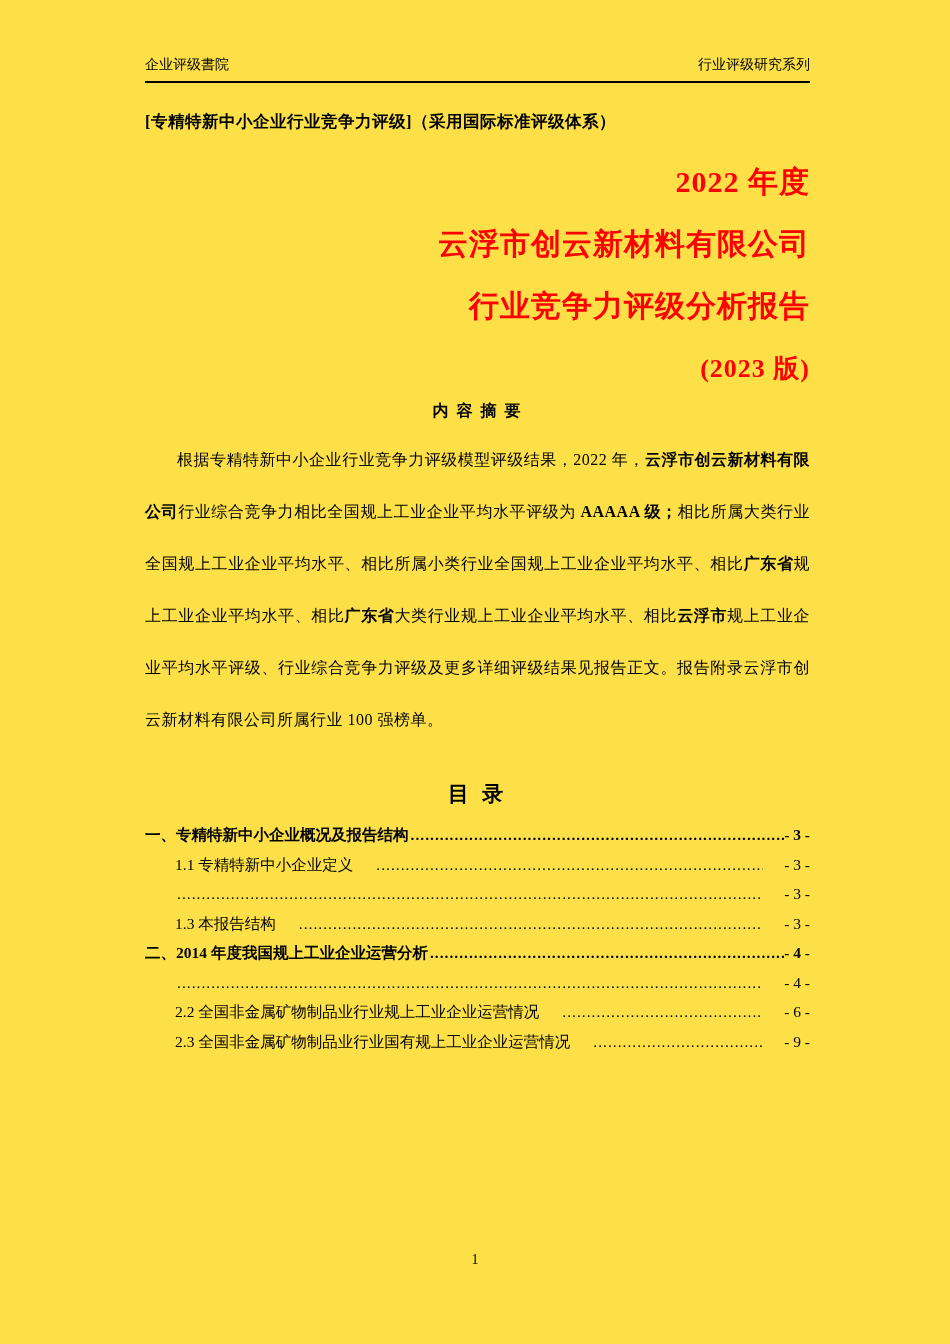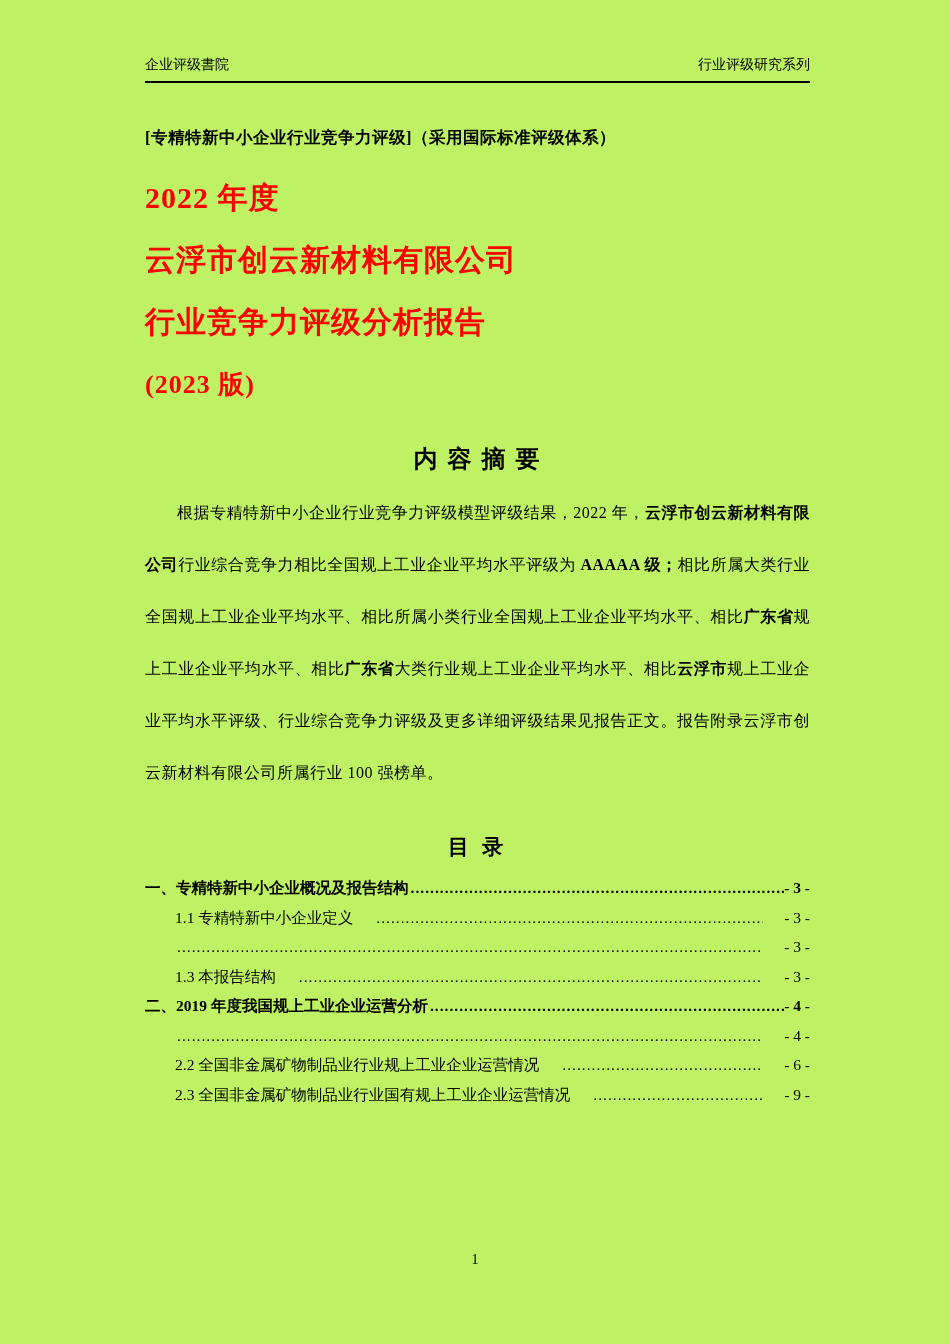--- a/index.html
+++ b/index.html
@@ -6,55 +6,54 @@
   html, body { background: #ffffff; }
   body {
     font-family: "Liberation Serif", "DejaVu Serif", serif;
     color: #000;
   }
   .page {
     position: relative;
     width: 950px;
     height: 1344px;
     margin: 0 auto;
-    background: #bef264;
+    background: #fde047;
     padding: 56px 140px 0 145px;
     overflow: hidden;
   }
   
   .header {
     display: flex;
     justify-content: space-between;
     align-items: flex-end;
     font-size: 14px;
     padding-bottom: 7px;
     border-bottom: 2px solid #000;
   }
   
   .tagline {
-    margin-top: 44px;
+    margin-top: 28px;
     font-size: 16.5px;
     font-weight: bold;
     letter-spacing: 0.5px;
   }
   
-  .titles { text-align: left; margin-top: 18px; }
+  .titles { text-align: right; margin-top: 18px; }
   .title-line {
     font-size: 30px;
     font-weight: bold;
     line-height: 62px;
     letter-spacing: 1px;
   }
   .title-line.edition { font-size: 26px; line-height: 64px; }
   .red { color: #ff0000; }
   
   .summary-heading {
-    margin-top: 26px;
     text-align: center;
-    font-size: 24px;
+    font-size: 16px;
     font-weight: bold;
     letter-spacing: 2px;
   }
   .summary-paragraph {
     margin-top: 12px;
     font-size: 16px;
     line-height: 52px;
     text-align: justify;
     text-indent: 2em;
     letter-spacing: 0.5px;
@@ -137,21 +136,21 @@
       <div class="toc-row lvl1">
         <span class="leader">............................................................................................................................................................................................................................................................................................................</span>
         <span class="toc-page">- 3 -</span>
       </div>
       <div class="toc-row lvl1">
         <span class="toc-label">1.3 本报告结构</span>
         <span class="leader">............................................................................................................................................................................................................................................................................................................</span>
         <span class="toc-page">- 3 -</span>
       </div>
       <div class="toc-row b">
-        <span class="toc-label">二、2019 年度我国规上工业企业运营分析</span>
+        <span class="toc-label">二、2014 年度我国规上工业企业运营分析</span>
         <span class="leader">............................................................................................................................................................................................................................................................................................................</span>
         <span class="toc-page">- 4 -</span>
       </div>
       <div class="toc-row lvl1">
         <span class="leader">............................................................................................................................................................................................................................................................................................................</span>
         <span class="toc-page">- 4 -</span>
       </div>
       <div class="toc-row lvl1">
         <span class="toc-label">2.2 全国非金属矿物制品业行业规上工业企业运营情况</span>
         <span class="leader">............................................................................................................................................................................................................................................................................................................</span>

